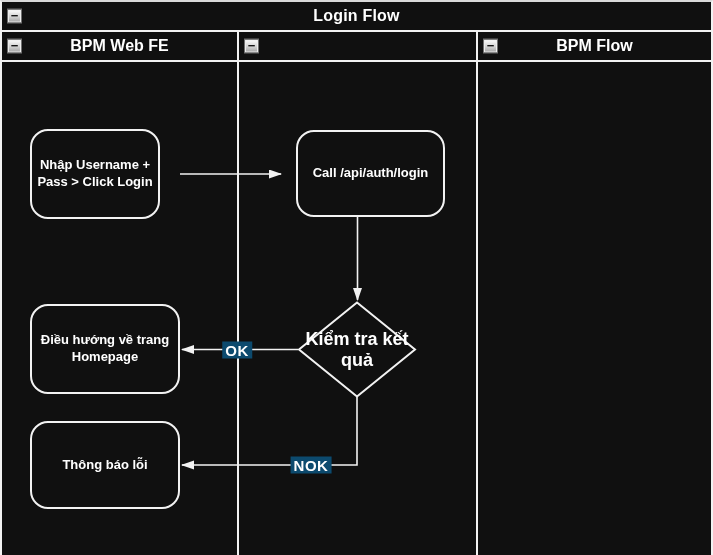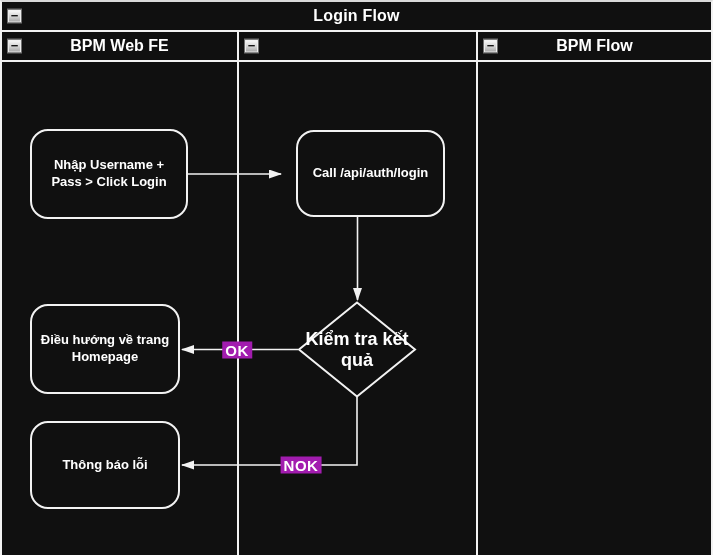--- a/index.html
+++ b/index.html
@@ -106,21 +106,21 @@
     font-weight: bold;
     line-height: 1.3;
     white-space: pre-line;
   }
   .node.rounded {
     background: #101010;
     border: 2px solid #f2f2f2;
     border-radius: 18px;
     padding: 2px 4px;
   }
-  .node.n-enter    { left: 28px;  top: 67px;  width: 158px; height: 90px; }
+  .node.n-enter    { left: 28px;  top: 67px;  width: 130px; height: 90px; }
   .node.n-call     { left: 294px; top: 68px;  width: 149px; height: 87px; }
   .node.n-navigate { left: 28px;  top: 242px; width: 150px; height: 90px; }
   .node.n-error    { left: 28px;  top: 359px; width: 150px; height: 88px; }
   .diamond-wrap {
     position: absolute;
     left: 296px;
     top: 240px;
     width: 118px;
     height: 95px;
     z-index: 3;
@@ -132,29 +132,29 @@
     transform: translate(-50%, -50%);
     width: 132px;
     text-align: center;
     font-size: 18px;
     font-weight: bold;
     z-index: 4;
   }
   .edge-label {
     position: absolute;
     transform: translate(-50%, -50%);
-    background: #a21caf;
+    background: #0c4a6e;
     padding: 0 3px;
     font-size: 15px;
     font-weight: bold;
     z-index: 4;
     letter-spacing: 0.5px;
   }
   .edge-label.ok  { left: 235px; top: 288px; }
-  .edge-label.nok { left: 299px; top: 403px; }
+  .edge-label.nok { left: 309px; top: 403px; }
 </style>
 </head>
 <body>
 
 <div class="canvas">
   <div class="pool">
 
     <div class="pool-title-row">
       <span class="collapse-btn">−</span>
       <div class="pool-title">Login Flow</div>

